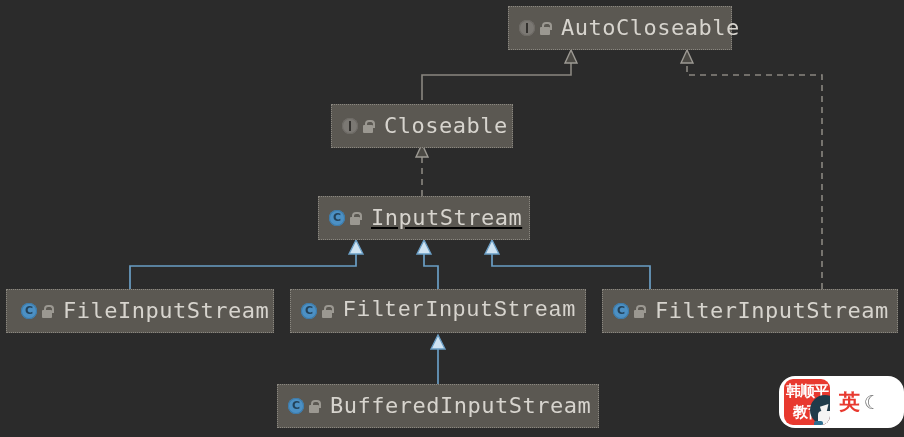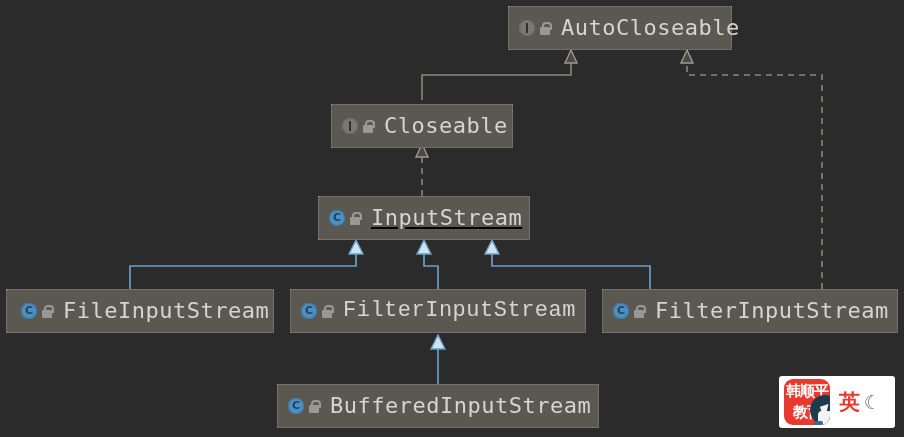--- a/index.html
+++ b/index.html
@@ -305,21 +305,21 @@
     <span class="icon-wrap">
       <span class="ico ico-class"></span>
       <span class="ico ico-lock">
         <span class="shackle"></span>
           <span class="body"></span>
       </span>
     </span>
     <span class="label">BufferedInputStream</span>
   </div>
 
-  <div class="watermark" style="left:779px; top:376px; width:116px; height:52px;">
+  <div class="watermark" style="left:779px; top:376px; width:125px; height:52px;border-radius:16px;">
     <div class="wm-logo">
       <div class="wm-cn">
         <div>韩顺平</div>
         <div>教育</div>
       </div>
       <div class="cursor">
         <span class="c-dark"></span>
         <span class="c-ptr"></span>
         <span class="c-hand"></span>
         <span class="c-cuff"></span>

